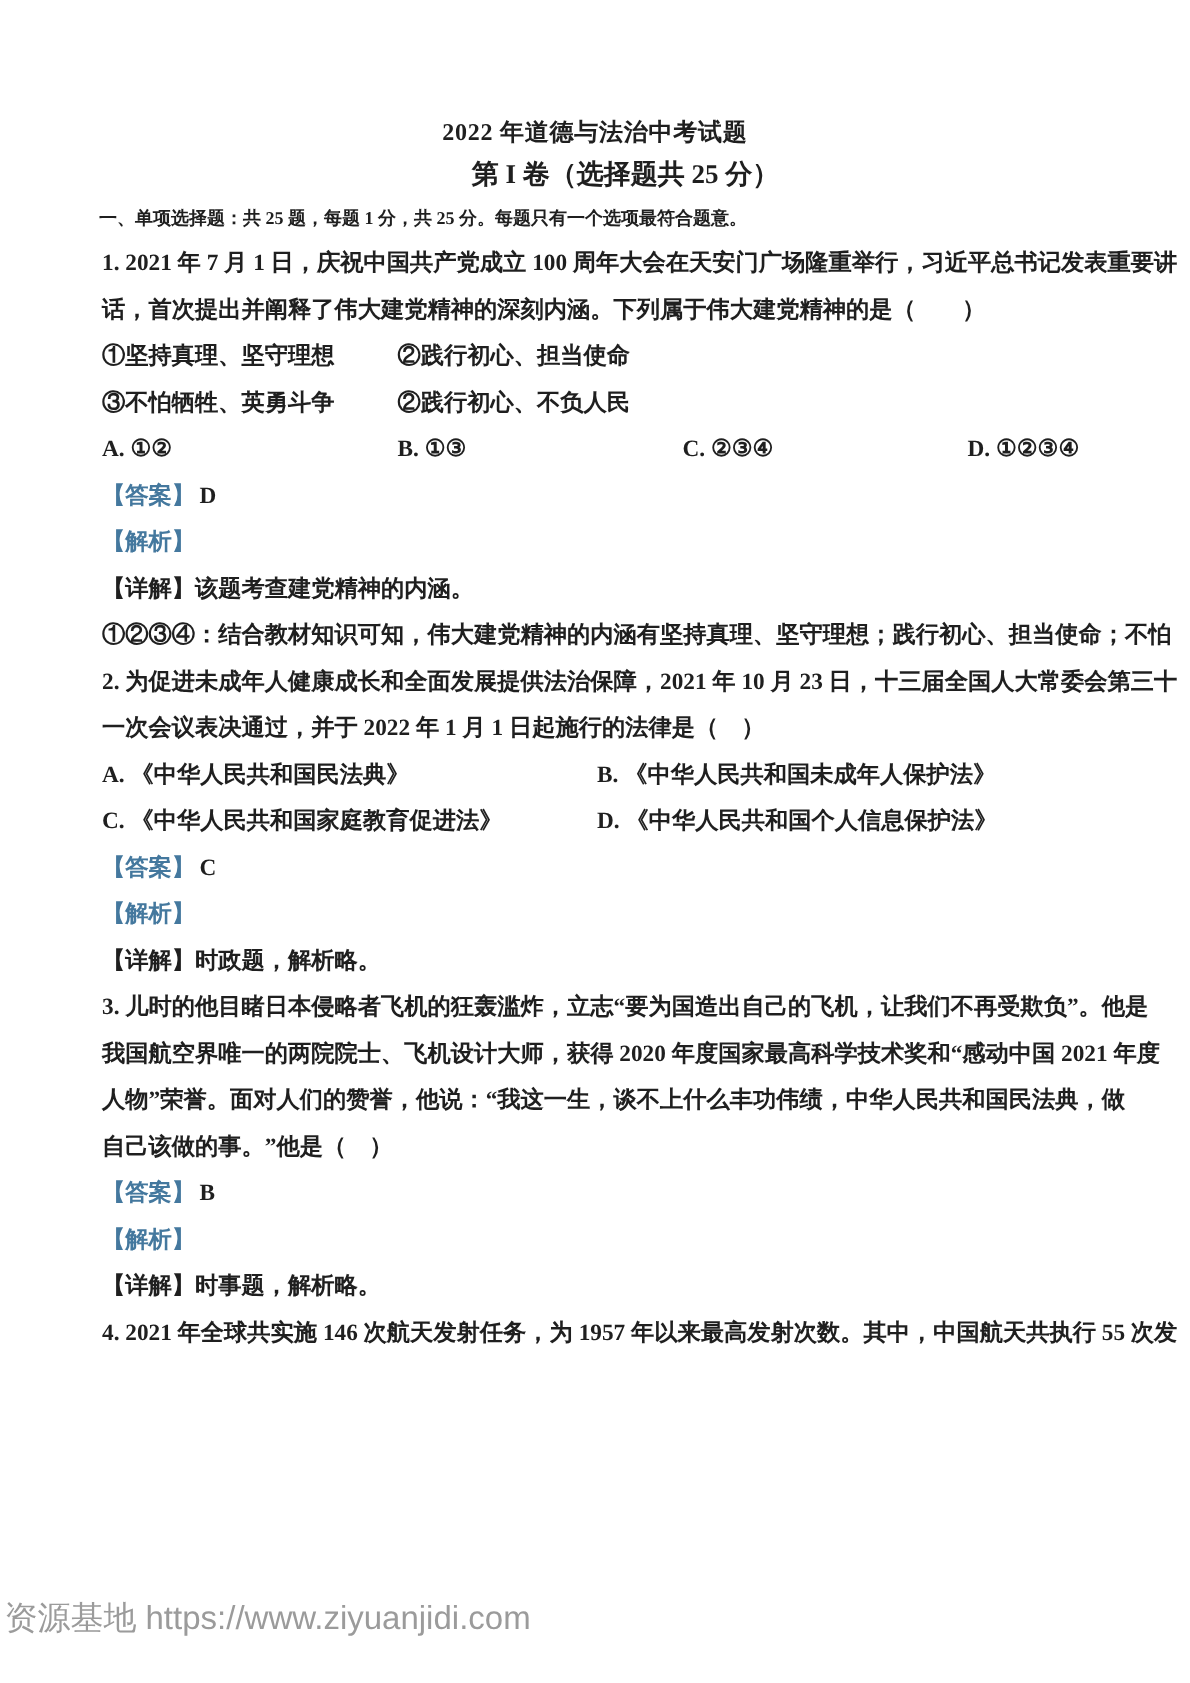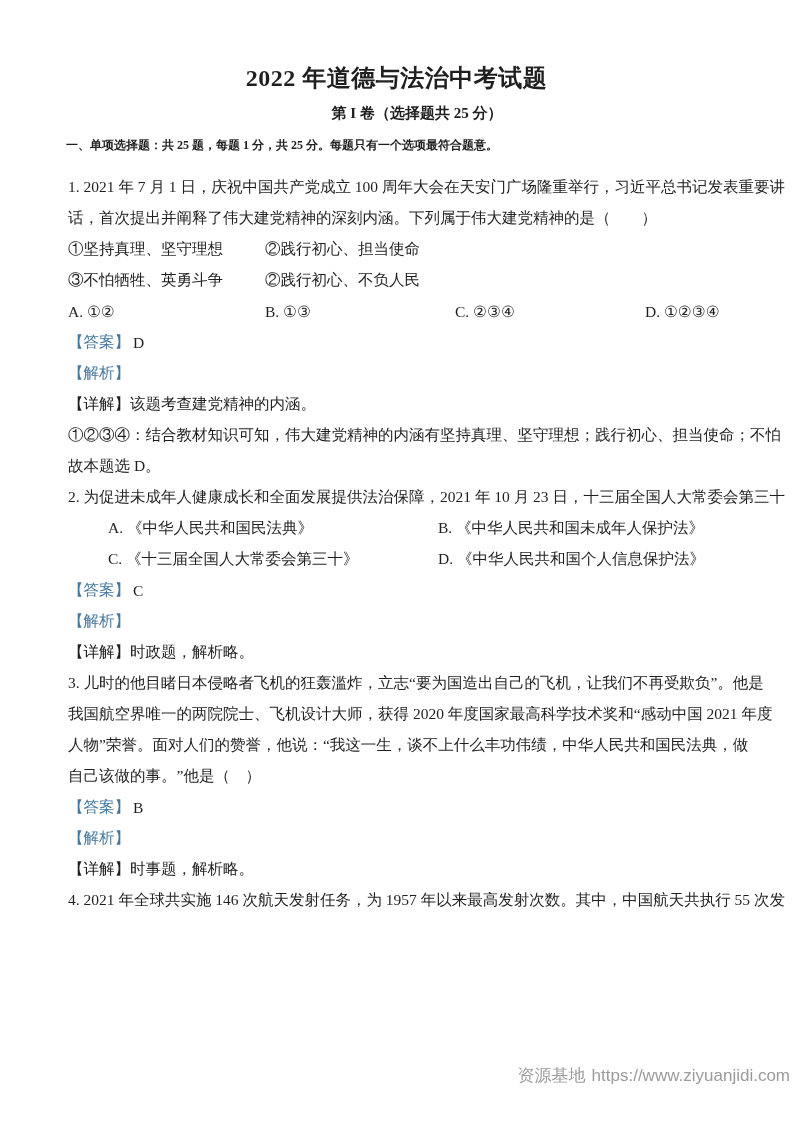--- a/index.html
+++ b/index.html
@@ -6,73 +6,73 @@
   .page{
     position:relative;
     width:793px;height:1122px;
     background:#ffffff;
     font-family:"Liberation Serif","DejaVu Serif",serif;
     color:#1f1f1f;
     overflow:hidden;
   }
   .title{
     position:absolute;top:62px;left:0;right:0;
-    text-align:center;font-size:24px;font-weight:bold;
-    margin:0;letter-spacing:.5px;
+    text-align:center;font-size:16px;font-weight:bold;
+    margin:16px;letter-spacing:.5px;
   }
   .volume{
     position:absolute;top:104px;left:0;right:0;
-    text-align:center;font-size:15px;font-weight:bold;padding-left:41px;
+    text-align:center;font-size:18px;font-weight:bold;padding-left:41px;
   }
   .section{
     position:absolute;top:137px;left:66px;right:40px;
     font-size:12px;font-weight:bold;white-space:pre;
   }
   .content{
-    position:absolute;top:172px;left:68px;right:58px;
+    position:absolute;top:160px;left:68px;right:58px;font-weight:bold;
   }
   .line{
     height:31px;display:flex;align-items:center;
     font-size:15.5px;white-space:pre;color:#1f1f1f;
   }
   .line > span{display:inline-block;}
   .w197{width:197px;flex:0 0 197px;}
   .w190{width:190px;flex:0 0 190px;}
-  .w330{width:330px;flex:0 0 330px;margin-left:40px;}
+  .w330{width:330px;flex:0 0 330px;}
   .tag{color:var(--tag-blue,#44789e);}
   .ansval{margin-left:3px;}
   .footer{
     position:absolute;top:1064px;left:0;right:0;
-    text-align:right;
+    text-align:left;
     font-family:"Liberation Sans","DejaVu Sans",sans-serif;
-    font-size:17px;color:var(--footer-gray,#9b9b9b);
+    font-size:22px;color:var(--footer-gray,#9b9b9b);
   }
   .footer span{margin:0 3px;}
 </style>
 </head>
 <body>
 
 <div class="page">
   <h1 class="title">2022 年道德与法治中考试题</h1>
   <div class="volume">第 I 卷（选择题共 25 分）</div>
   <div class="section">一、单项选择题：共 25 题，每题 1 分，共 25 分。每题只有一个选项最符合题意。</div>
   <div class="content" id="content">
       <div class="line"><span>1. 2021 年 7 月 1 日，庆祝中国共产党成立 100 周年大会在天安门广场隆重举行，习近平总书记发表重要讲</span></div>
       <div class="line"><span>话，首次提出并阐释了伟大建党精神的深刻内涵。下列属于伟大建党精神的是（　　）</span></div>
       <div class="line"><span class="w197">①坚持真理、坚守理想</span><span>②践行初心、担当使命</span></div>
       <div class="line"><span class="w197">③不怕牺牲、英勇斗争</span><span>②践行初心、不负人民</span></div>
       <div class="line"><span class="w197">A. ①②</span><span class="w190">B. ①③</span><span class="w190">C. ②③④</span><span>D. ①②③④</span></div>
       <div class="line"><span class="tag">【答案】</span><span class="ansval">D</span></div>
       <div class="line"><span class="tag">【解析】</span></div>
       <div class="line"><span>【详解】该题考查建党精神的内涵。</span></div>
       <div class="line"><span>①②③④：结合教材知识可知，伟大建党精神的内涵有坚持真理、坚守理想；践行初心、担当使命；不怕</span></div>
-      <div class="line"><span>故本题选 D。</span></div>
       <div class="line"><span>2. 为促进未成年人健康成长和全面发展提供法治保障，2021 年 10 月 23 日，十三届全国人大常委会第三十</span></div>
+      <div class="line"><span>一次会议表决通过，并于 2022 年 1 月 1 日起施行的法律是（　）</span></div>
       <div class="line"><span class="w330">A. 《中华人民共和国民法典》</span><span>B. 《中华人民共和国未成年人保护法》</span></div>
-      <div class="line"><span class="w330">C. 《十三届全国人大常委会第三十》</span><span>D. 《中华人民共和国个人信息保护法》</span></div>
+      <div class="line"><span class="w330">C. 《中华人民共和国家庭教育促进法》</span><span>D. 《中华人民共和国个人信息保护法》</span></div>
       <div class="line"><span class="tag">【答案】</span><span class="ansval">C</span></div>
       <div class="line"><span class="tag">【解析】</span></div>
       <div class="line"><span>【详解】时政题，解析略。</span></div>
       <div class="line"><span>3. 儿时的他目睹日本侵略者飞机的狂轰滥炸，立志“要为国造出自己的飞机，让我们不再受欺负”。他是</span></div>
       <div class="line"><span>我国航空界唯一的两院院士、飞机设计大师，获得 2020 年度国家最高科学技术奖和“感动中国 2021 年度</span></div>
       <div class="line"><span>人物”荣誉。面对人们的赞誉，他说：“我这一生，谈不上什么丰功伟绩，中华人民共和国民法典，做</span></div>
       <div class="line"><span>自己该做的事。”他是（　）</span></div>
       <div class="line"><span class="tag">【答案】</span><span class="ansval">B</span></div>
       <div class="line"><span class="tag">【解析】</span></div>
       <div class="line"><span>【详解】时事题，解析略。</span></div>

